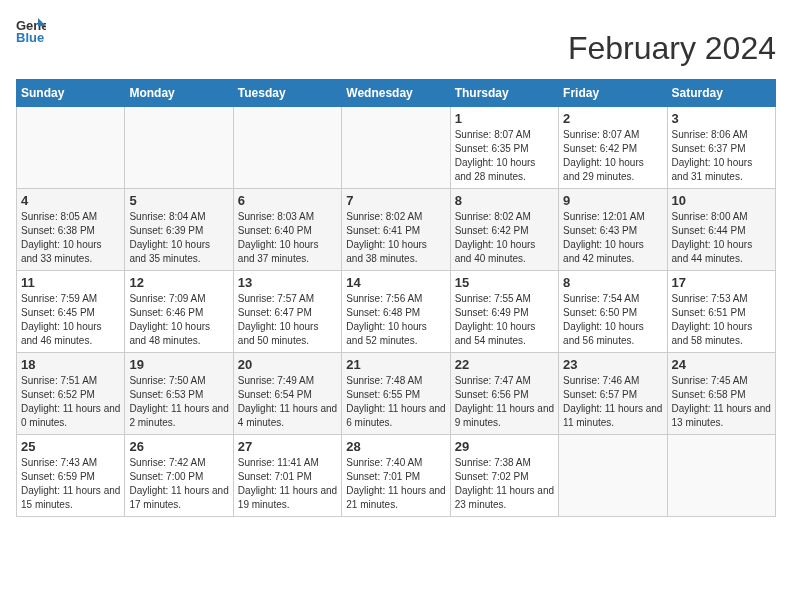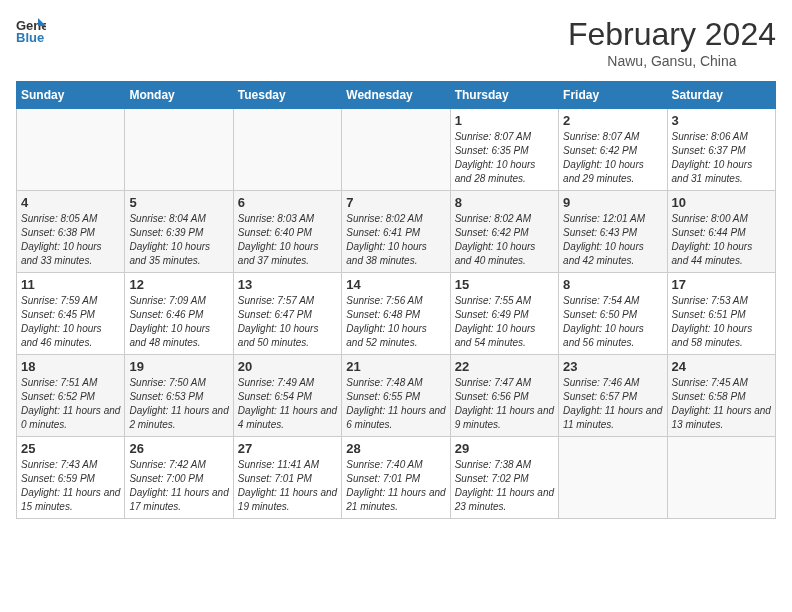--- a/index.html
+++ b/index.html
@@ -15,21 +15,22 @@
       justify-content: space-between;
       align-items: flex-start;
       margin-bottom: 12px;
     }
     .logo {
       display: flex;
       align-items: center;
       gap: 4px;
     }
     .title-block {
-      text-align: center;
+      text-align: left;
+      margin-top: 14px;
     }
     .month-year {
       font-size: 32px;
       color: #333;
       font-weight: normal;
     }
     .location {
       font-size: 14px;
       color: #555;
     }
@@ -60,40 +61,38 @@
       background: #f5f5f5;
     }
     .day-num {
       font-size: 13px;
       font-weight: bold;
       display: block;
       margin-bottom: 2px;
     }
     .day-info {
       line-height: 1.4;
-      font-style: italic;
     }
     td.empty {
       background: #f9f9f9;
     }
   </style>
 </head>
 <body>
 
 <div class="header">
   <div class="logo">
     <svg width="30" height="28" viewBox="0 0 30 28">
       <text x="0" y="14" font-size="13" font-weight="bold" fill="#333">General</text>
       <polygon points="22,2 30,10 22,10" fill="#2a7ab8"></polygon>
       <text x="0" y="26" font-size="13" font-weight="bold" fill="#2a7ab8">Blue</text>
     </svg>
   </div>
   <div class="title-block">
     <div class="month-year">February 2024</div>
-    <div class="location">Nawu, Gansu, China</div>
   </div>
 </div>
 
 <table>
   <thead>
     <tr id="days-header">
         <th>Sunday</th>
         <th>Monday</th>
         <th>Tuesday</th>
         <th>Wednesday</th>

